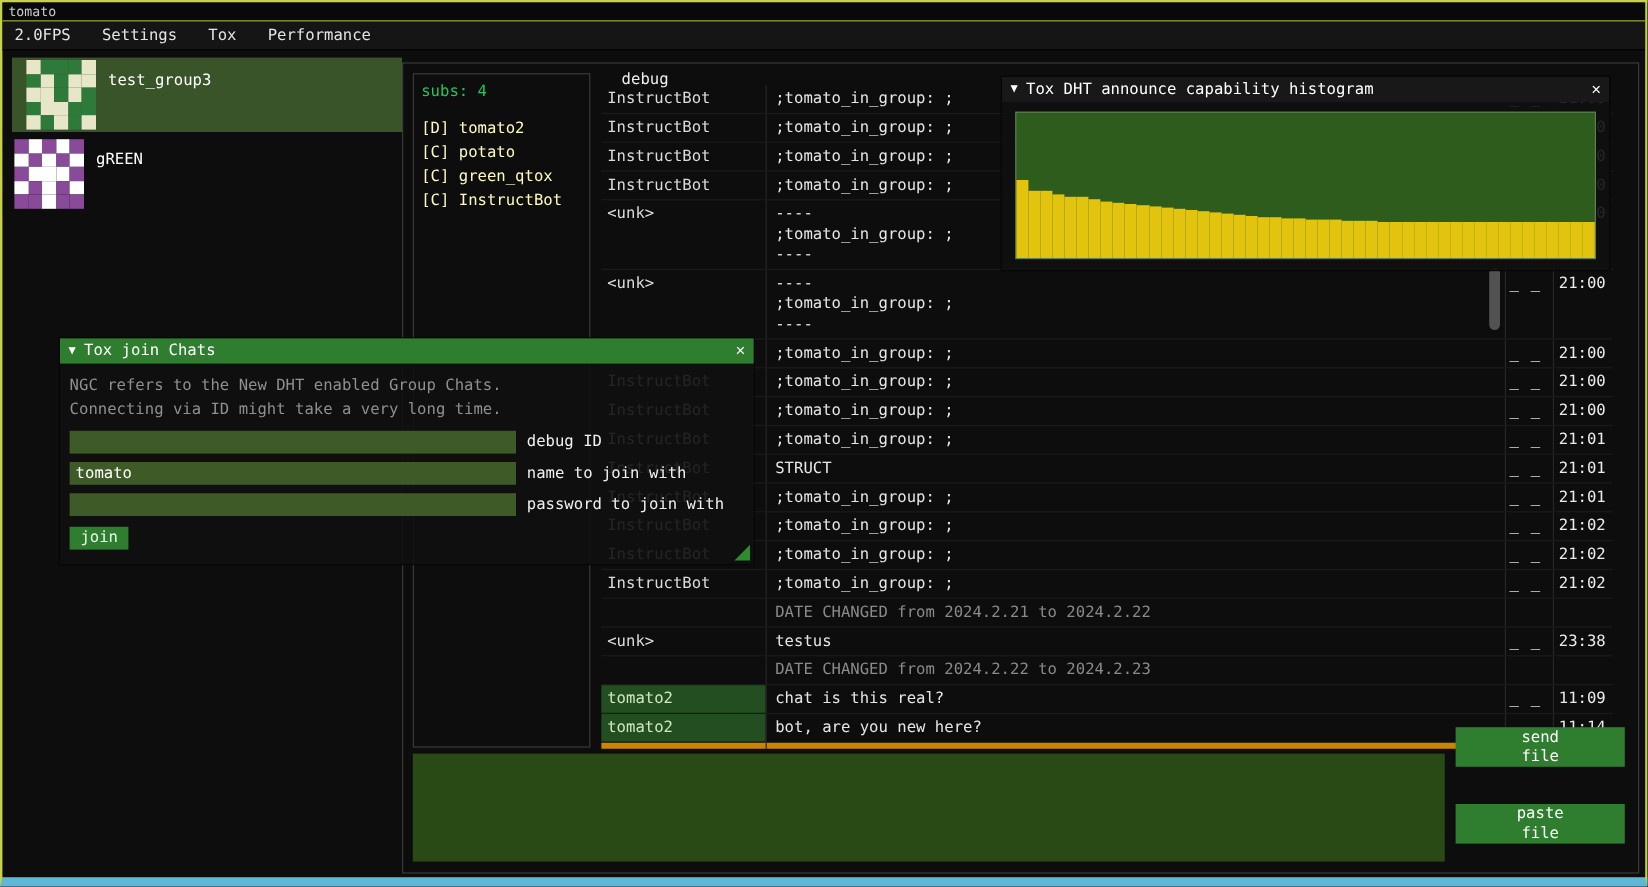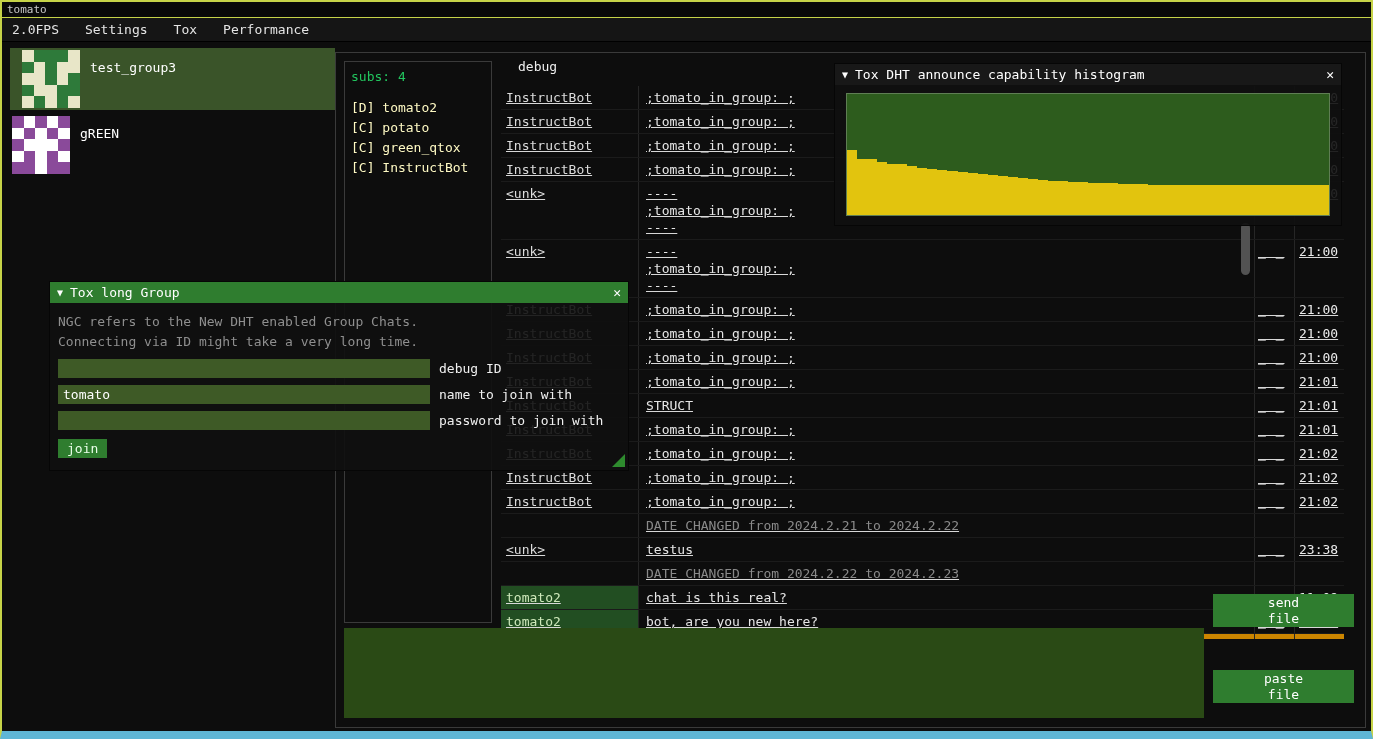--- a/index.html
+++ b/index.html
@@ -23,40 +23,40 @@
   .gname { color:#ffffff; padding-top:10px; }
 
   .main { position:absolute; left:333px; top:50px; width:1031px; height:676px;
     border:1px solid #3a3a3a; background:#0d0d0d; }
   .subs { position:absolute; left:8px; top:8px; width:148px; height:562px;
     border:1px solid #3a3a3a; padding:7px 6px; }
   .subs-h { margin-bottom:14px; color:#22c55e; }
   .member { line-height:20px; color:#fef9c3; }
   .debug { position:absolute; left:182px; top:6px; color:#eeeeee; }
 
-  .chat { position:absolute; left:165px; top:33px; width:843px; height:553px; overflow:hidden;text-decoration:underline; }
+  .chat { position:absolute; left:165px; top:18px; width:843px; height:553px; overflow:hidden; }
   .crow { display:flex; align-items:stretch; border-bottom:1px solid #1b1b1b; background:transparent; }
   .c-name { width:137px; padding:3px 5px; line-height:17px; color:#dcdcdc; flex:none; overflow:hidden; }
   .c-msg  { width:616px; padding:3px 7px; line-height:17px; border-left:1px solid #262626; flex:none; color:#e6e6e6; }
   .c-flags{ width:40px;  padding:3px 3px; line-height:17px; border-left:1px solid #262626; color:#ffffff; letter-spacing:1px; flex:none; }
   .c-time { width:50px;  padding:3px 4px; line-height:17px; border-left:1px solid #262626; color:#ececec; flex:none; }
   .chip { background:var(--chip-green,#224e22); color:#cfe9bb; }
   .hlrow { background:var(--orange,#cc8500); }
   .hlrow .c-name, .hlrow .c-msg, .hlrow .c-time { color:#ffffff; }
   .hlrow .c-flags { color:#7c2000; font-weight:bold; }
   .sysrow .c-msg { color:#8a8a8a; }
   .sb { position:absolute; left:905px; top:170px; width:9px; height:52px; background:#525252; border-radius:5px; }
 
   .composer { position:absolute; left:8px; top:575px; width:860px; height:90px;
     background:var(--composer-green,#2a4a15); border:none; outline:none; color:#fff;
     font-family:inherit; font-size:inherit; padding:6px; resize:none; }
   .fbtn { position:absolute; left:877px; width:141px; height:33px;
     background:var(--accent-green,#2f7d2f); border:none; color:#ffffff;
     font-family:inherit; font-size:13px; white-space:pre-line; line-height:16px; text-align:center; cursor:default; }
-  .send { top:541px; } .paste { top:617px; }
+  .send { top:553px; } .paste { top:617px; }
 
   .win { position:absolute; background:rgba(16,16,16,0.9); box-shadow:0 0 0 1px #060606; }
   .hist { left:833px; top:62px; width:506px; height:161px; }
   .join { left:48px; top:280px; width:578px; height:188px; }
   .wtb { height:21px; display:flex; align-items:center; gap:7px; padding:0 7px; color:#ffffff; }
   .wtb.dark { background:#181818; }
   .wtb.green { background:var(--accent-green,#2f7d2f); }
   .wt { flex:1; } .arr { font-size:10px; } .cls { font-size:13px; cursor:default; }
   .plot { position:absolute; left:11px; top:29px; width:484px; height:123px;
     background:var(--plot-green,#2d5c1d); border:1px solid rgba(190,190,190,0.35); }
@@ -400,21 +400,21 @@
           <div class="bar" style="height: 25.2033%;"></div>
           <div class="bar" style="height: 25.2033%;"></div>
           <div class="bar" style="height: 25.2033%;"></div>
         </div>
     </div>
   </div>
 
   <div class="win join">
     <div class="wtb green">
       <span class="arr">▼</span>
-      <span class="wt">Tox long Group</span>
+      <span class="wt">Tox join Chats</span>
       <span class="cls">✕</span>
     </div>
     <div class="jbody">
       <div class="info">NGC refers to the New DHT enabled Group Chats.</div>
       <div class="info">Connecting via ID might take a very long time.</div>
       <div class="frow">
         <input class="fin" value="" style="">
         <span class="flab">debug ID</span>
       </div>
       <div class="frow">

